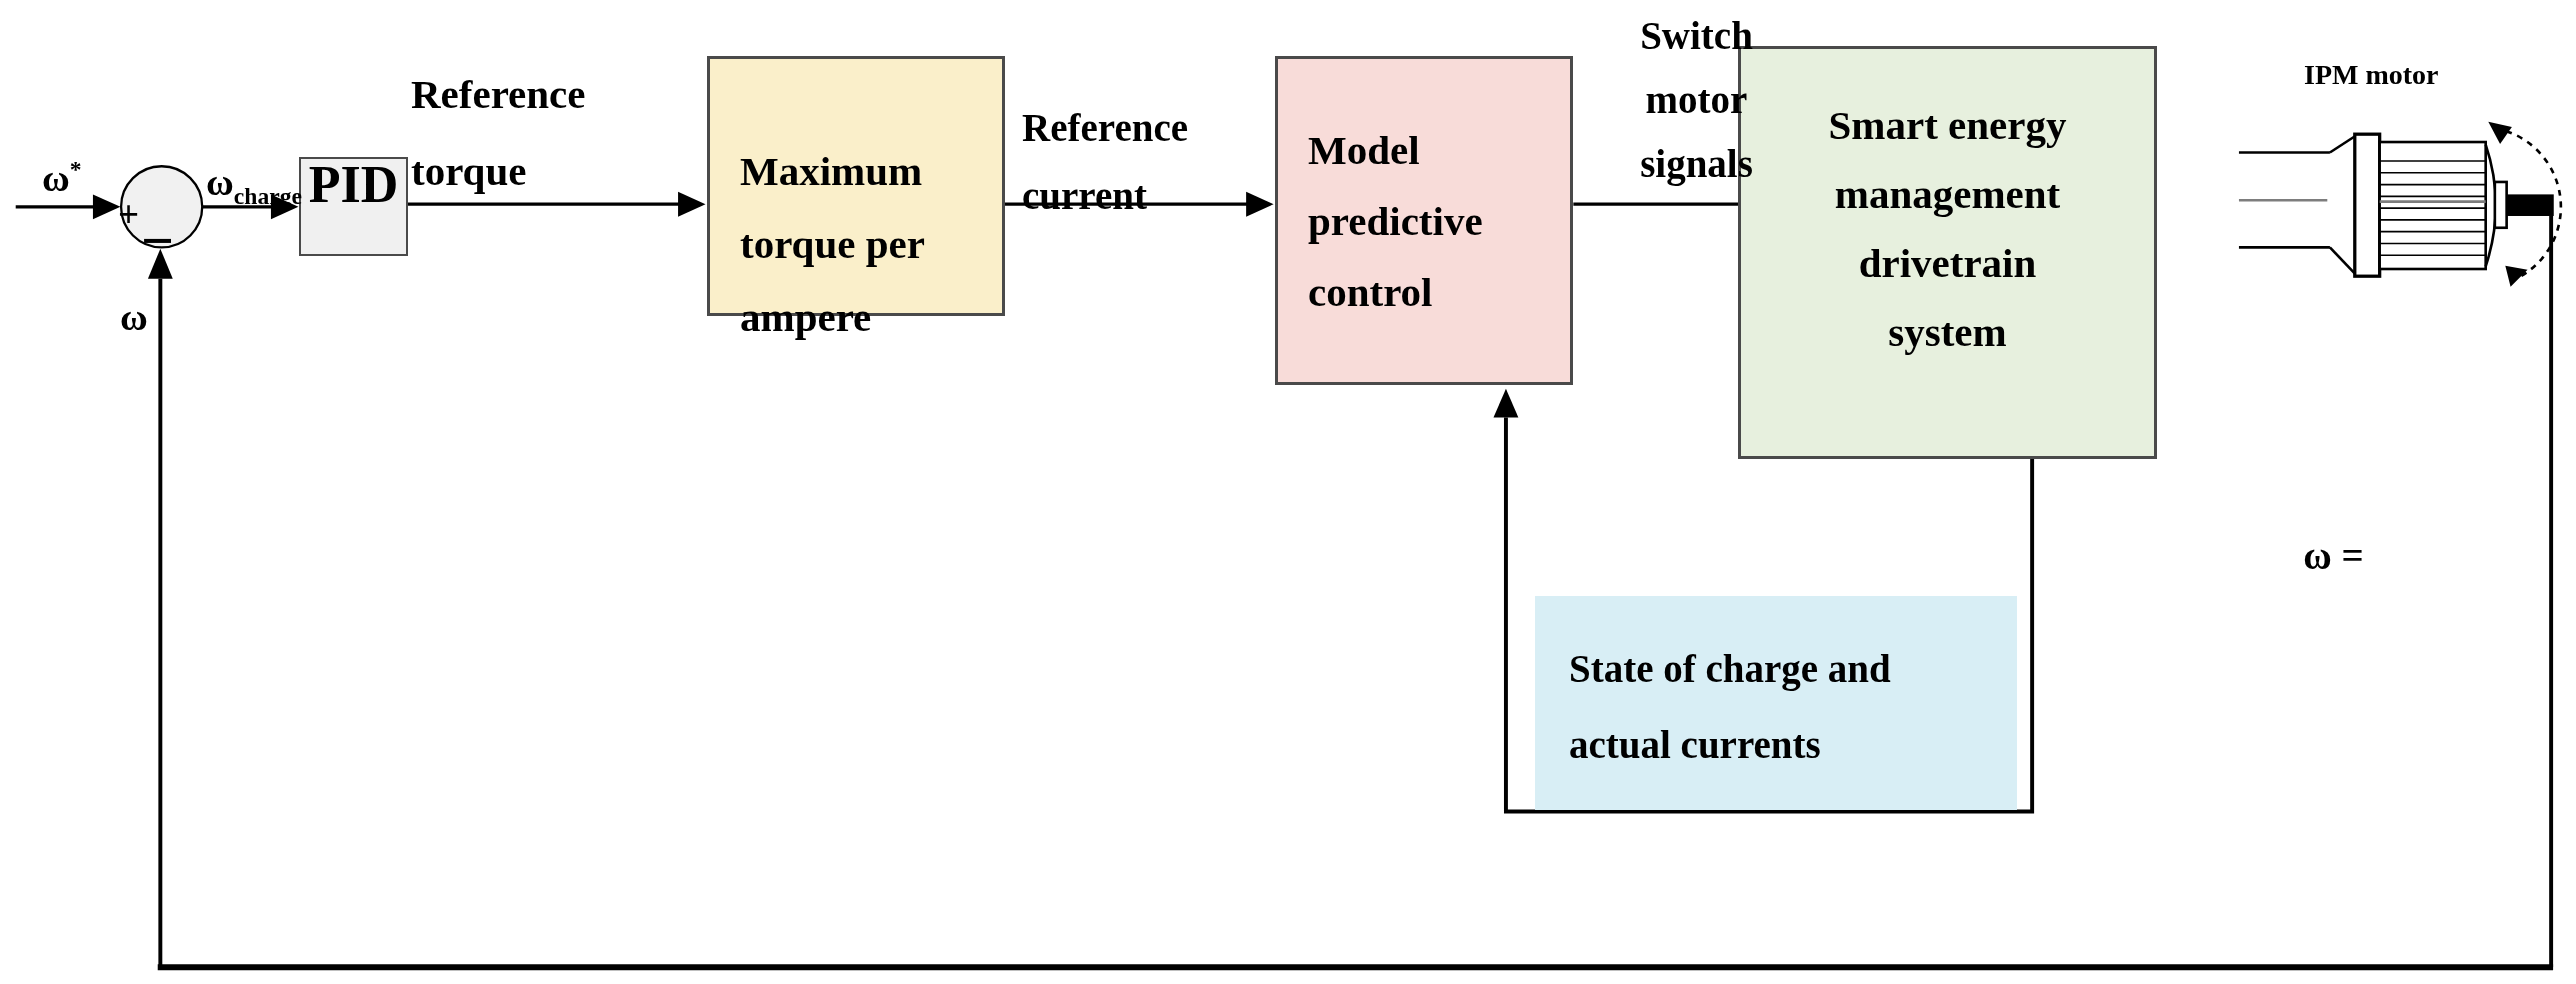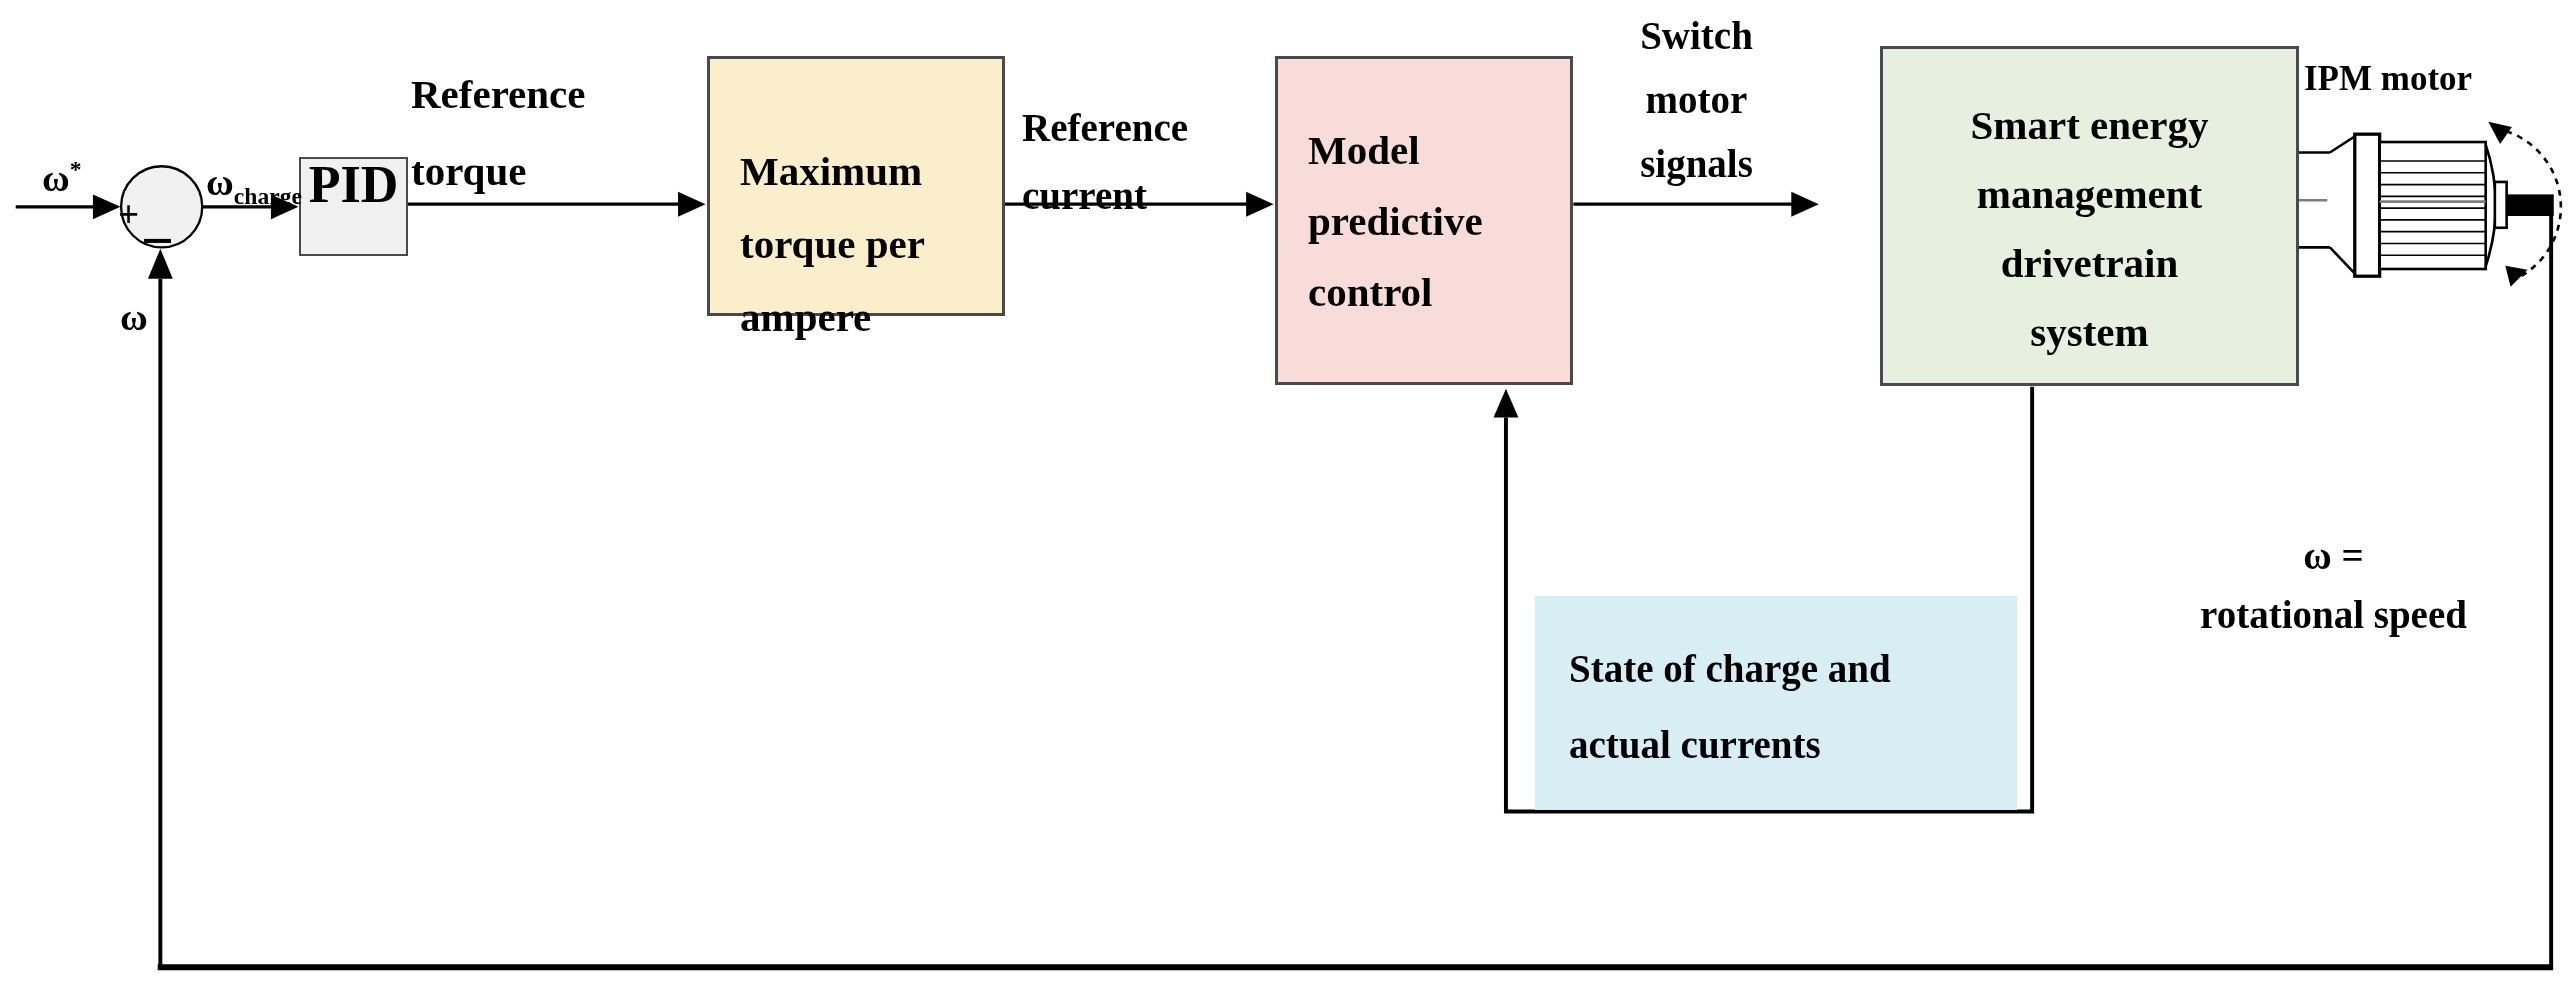--- a/index.html
+++ b/index.html
@@ -13,35 +13,35 @@
     border:3.3px solid #4a4a4a;font-weight:bold;font-size:41px;
   }
   .block span{display:block;}
   #pid-block{
     left:299px;top:157px;width:109px;height:99px;background:#f0f0f0;
     display:flex;justify-content:center;
     font-size:52px;font-weight:bold;line-height:52px;border-width:2.6px;
   }
   #mtpa-block{left:707px;top:56px;width:298px;height:260px;background:#faefca;padding:76px 0 0 30px;line-height:73px;}
   #mpc-block{left:1275px;top:56px;width:298px;height:329px;background:#f8dcd9;padding:56px 0 0 30px;line-height:71px;}
-  #sems-block{left:1880px;top:46px;width:419px;height:340px;background:#e7f0de;text-align:center;padding-top:42px;line-height:69px;}
+  #sems-block{left:1738px;top:46px;width:419px;height:413px;background:#e7f0de;text-align:center;padding-top:42px;line-height:69px;}
   #soc-block{left:1535px;top:575px;width:482px;height:214px;background:#d8eef5;border:none;padding:35px 0 0 34px;line-height:76px;font-size:39px;margin-top:21px;}
   .lbl{position:absolute;font-weight:bold;white-space:nowrap;z-index:3;}
   .lbl span{display:block;}
   #omega-ref-label{left:42px;top:156px;font-size:38px;}
   #omega-ref-label sup{font-size:23.6px;vertical-align:super;}
   #omega-error-label{left:206px;top:160px;font-size:38px;}
   #omega-error-label sub{font-size:23.6px;vertical-align:sub;}
   #plus-sign{left:118px;top:196px;font-size:37px;line-height:37px;}
   #minus-sign{left:141px;top:212px;font-size:58px;line-height:58px;}
   #omega-feedback-label{left:120px;top:295px;font-size:38px;}
   #reference-torque-label{left:411px;top:56px;font-size:41px;line-height:77px;}
   #reference-current-label{left:1022px;top:94px;font-size:39px;line-height:68px;}
   #switch-gate-label{left:1572px;top:3.9px;width:249px;text-align:center;font-size:39px;line-height:64px;}
-  #ipm-motor-label{left:2304px;top:59px;font-size:35px;}
+  #ipm-motor-label{left:2304px;top:59px;font-size:28px;}
   #rotational-speed-label{left:2153px;top:526px;width:361px;text-align:center;font-size:39px;line-height:59px;}
 </style>
 </head>
 <body>
 
 <div class="stage">
 
   <svg class="layer" width="2576" height="985" viewBox="0 0 3936 1505">
     <g stroke="#000000" fill="none">
 
@@ -155,17 +155,16 @@
   <div class="lbl" id="switch-gate-label">
     <span>Switch</span>
     <span>motor</span>
     <span>signals</span>
   </div>
 
   <div class="lbl" id="ipm-motor-label"><span style="display:inline">IPM motor</span></div>
 
   <div class="lbl" id="rotational-speed-label">
     <span>ω =</span>
-    <span>rotational speed</span>
   </div>
 
 </div>
 
 
 </body></html>

